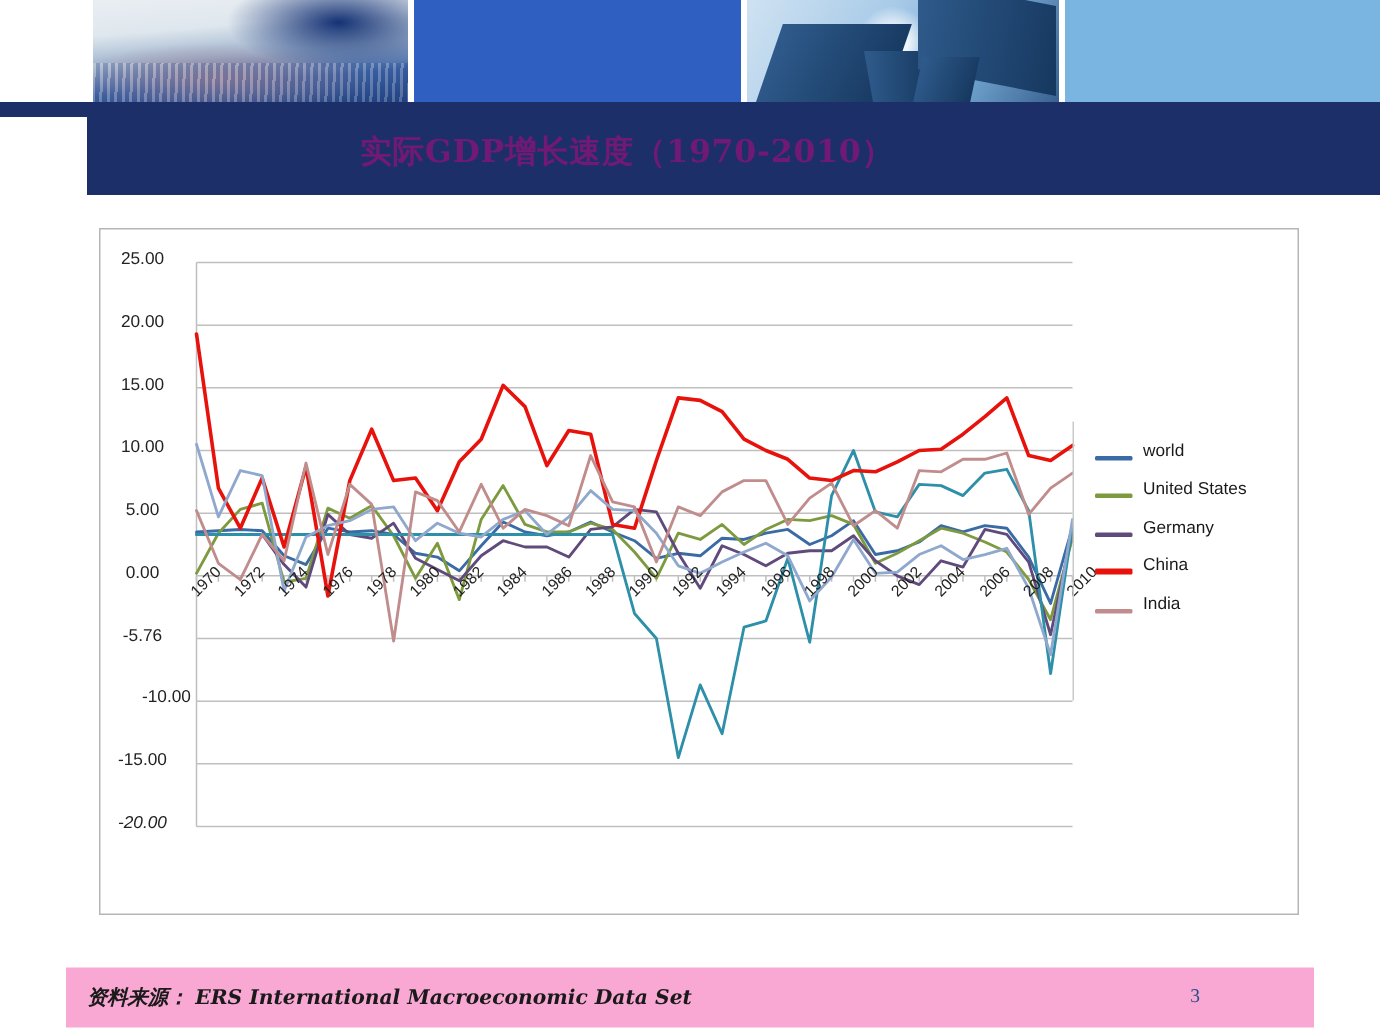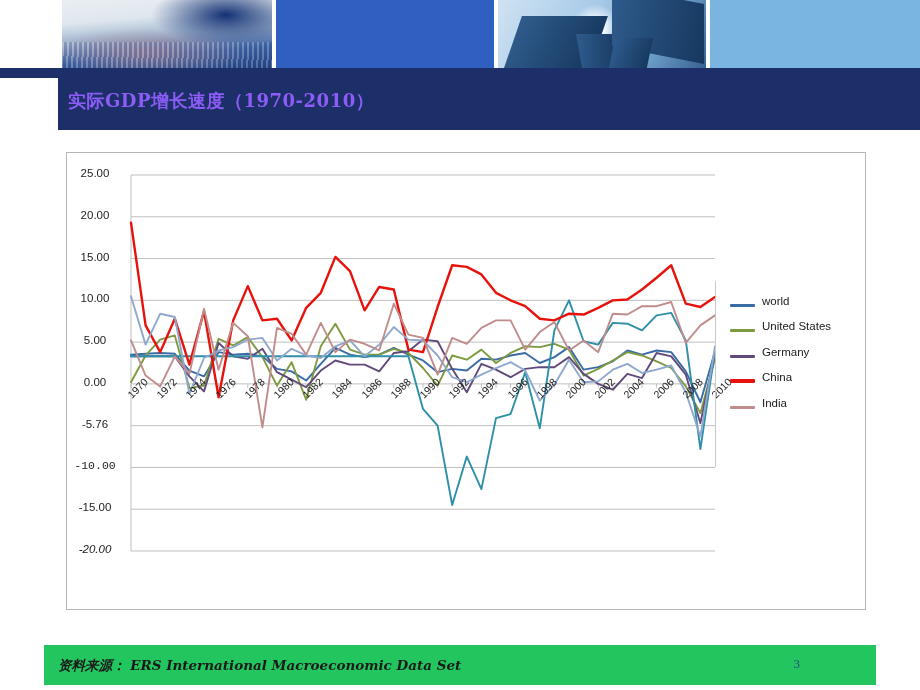--- a/index.html
+++ b/index.html
@@ -38,22 +38,22 @@
   .tw2{left:84px;bottom:0;width:40px;height:34px;transform:skewX(10deg);transform-origin:bottom left;}
   .tw3{right:2px;top:4px;width:92px;height:60px;transform:skewY(11deg);transform-origin:top right;}
   .tw4{right:56px;bottom:0;width:38px;height:30px;transform:skewX(-12deg);}
   .seg-lightblue{left:710px;width:210px;background:#7ab4e0;}
 
   
   .title-bar{position:absolute;left:0;top:68px;width:920px;height:62px;background:#1d2f68;}
   .title-notch{position:absolute;left:0;top:78px;width:58px;height:52px;background:#ffffff;}
   .slide-title{
     position:absolute;left:68px;top:79px;width:700px;height:44px;
-    color:#8b5cf6;font-family:"DejaVu Serif","Liberation Serif",serif;
-    font-size:18px;font-weight:700;line-height:44px;white-space:nowrap;letter-spacing:.5px;
+    color:#701a75;font-family:"DejaVu Serif","Liberation Serif",serif;
+    font-size:21px;font-weight:700;line-height:44px;white-space:nowrap;letter-spacing:.5px;text-align:center;
   }
 
   
   .chart-frame{
     position:absolute;left:66px;top:152px;width:800px;height:458px;
     background:#ffffff;border:1px solid #b6b6b6;box-sizing:border-box;
   }
   .chart-inner{position:absolute;left:0;top:0;width:100%;height:100%;}
 
   .plot-svg{position:absolute;left:0;top:0;}
@@ -70,21 +70,21 @@
 
   
   .legend{position:absolute;left:663px;top:128px;width:132px;}
   .legend-row{display:flex;align-items:flex-end;height:25.5px;}
   .legend-swatch{width:25px;height:3px;margin-right:7px;flex:0 0 auto;border-radius:1px;}
   .legend-label{font-size:11.5px;color:#1a1a1a;white-space:nowrap;}
   .legend-divider{position:absolute;left:648px;top:128px;width:1px;height:186px;background:#c9c9c9;}
 
   
   .footer-bar{
-    position:absolute;left:44px;top:645px;width:832px;height:40px;background:#22c55e;
+    position:absolute;left:44px;top:645px;width:832px;height:40px;background:#f9a8d4;
   }
   .footer-text{
     position:absolute;left:14px;top:10px;height:20px;line-height:20px;
     font-family:"DejaVu Serif","Liberation Serif",serif;
     font-size:13.5px;font-weight:700;font-style:italic;color:#1a1a1a;white-space:nowrap;
   }
   .page-number{
     position:absolute;right:76px;top:11px;
     font-family:"Liberation Serif",serif;font-size:13px;color:#2b4a8b;
   }
@@ -172,21 +172,21 @@
         <polyline points="64.00,187.44 78.60,222.53 93.20,233.40 107.80,203.32 122.40,220.86 137.00,155.69 151.60,216.68 166.20,169.89 180.80,183.26 195.40,274.34 210.00,174.91 224.60,180.76 239.20,201.64 253.80,169.89 268.40,199.14 283.00,186.60 297.60,190.78 312.20,197.47 326.80,150.68 341.40,181.59 356.00,184.93 370.60,221.70 385.20,184.93 399.80,190.78 414.40,174.91 429.00,167.39 443.60,167.39 458.20,196.63 472.80,179.08 487.40,169.06 502.00,197.47 516.60,187.44 531.20,199.14 545.80,160.70 560.40,161.54 575.00,153.18 589.60,153.18 604.20,149.00 618.80,189.95 633.40,172.40 648.00,162.37" fill="none" stroke="#C08C8C" stroke-width="1.9" stroke-linejoin="round" stroke-linecap="round"></polyline>
       </svg>
     <div id="ylabels">
         <div class="ylabel" style="left: 0px; top: 14px;">25.00</div>
         <div class="ylabel" style="left: 0px; top: 55.7778px;">20.00</div>
         <div class="ylabel" style="left: 0px; top: 97.5556px;">15.00</div>
         <div class="ylabel" style="left: 0px; top: 139.333px;">10.00</div>
         <div class="ylabel" style="left: 0px; top: 181.111px;">5.00</div>
         <div class="ylabel" style="left: 0px; top: 222.889px;">0.00</div>
         <div class="ylabel" style="left: 0px; top: 264.667px;">-5.76</div>
-        <div class="ylabel" style="left: 0px; top: 306.444px; font-family: Liberation Mono, monospace;">-10.00</div>
+        <div class="ylabel" style="left: 16px; top: 306.444px;">-10.00</div>
         <div class="ylabel" style="left: 0px; top: 348.222px;">-15.00</div>
         <div class="ylabel" style="left: 0px; top: 390px; font-style: italic;">-20.00</div>
       </div>
     <div id="xlabels">
         <div class="xlabel" style="left: 58px; top: 238.889px;">1970</div>
         <div class="xlabel" style="left: 87.2px; top: 238.889px;">1972</div>
         <div class="xlabel" style="left: 116.4px; top: 238.889px;">1974</div>
         <div class="xlabel" style="left: 145.6px; top: 238.889px;">1976</div>
         <div class="xlabel" style="left: 174.8px; top: 238.889px;">1978</div>
         <div class="xlabel" style="left: 204px; top: 238.889px;">1980</div>

